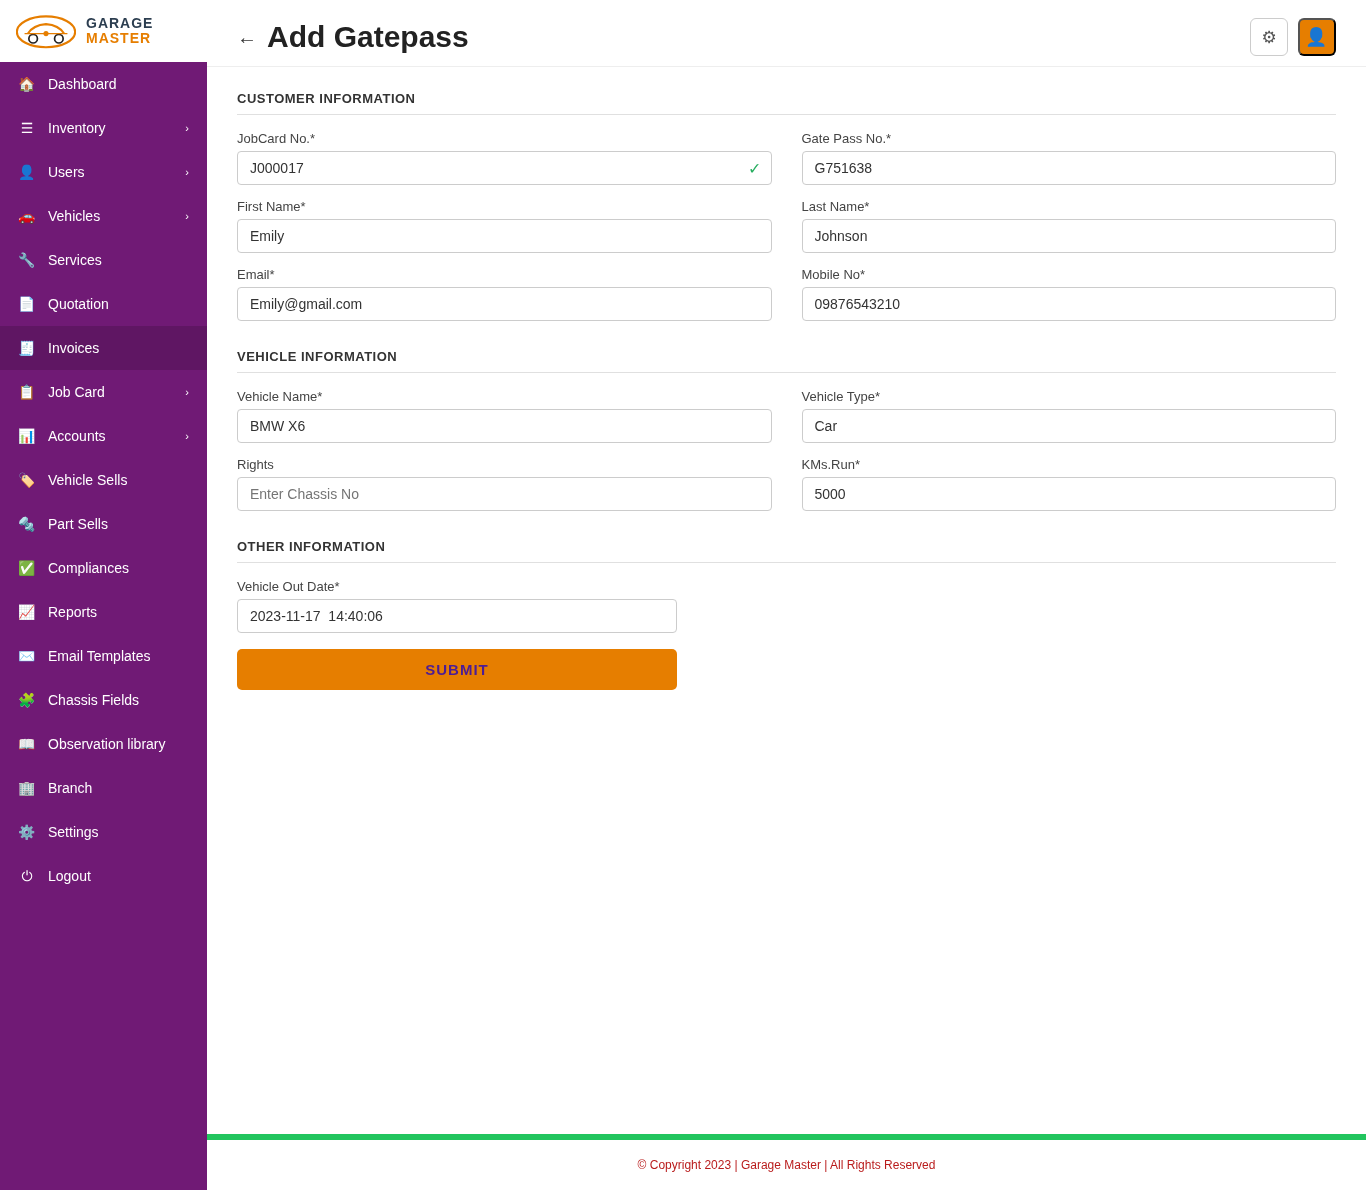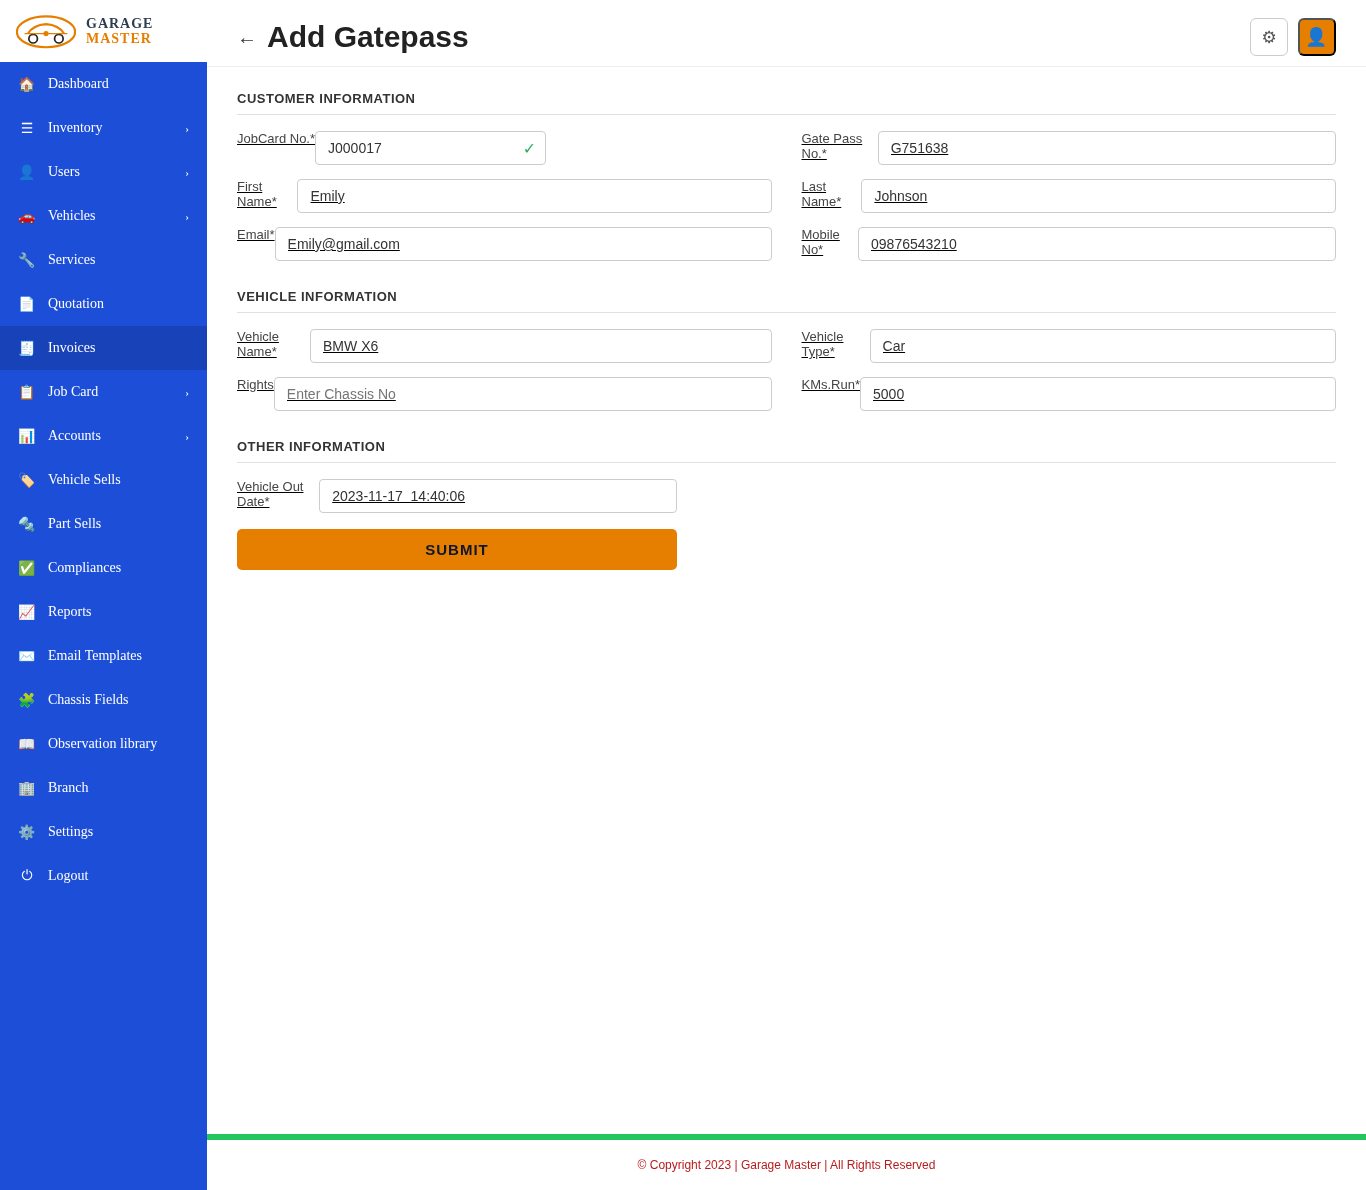--- a/index.html
+++ b/index.html
@@ -1,26 +1,25 @@
 <!DOCTYPE html>
 <html><head>
   <meta charset="utf-8">
   <style>
     * { box-sizing: border-box; margin: 0; padding: 0; }
     body { font-family: Arial, sans-serif; display: flex; min-height: 1190px; background: #f5f5f5; }
 
     
     .sidebar {
       width: 207px;
-      background: #1d4ed8;
+      background: #701a75;
       min-height: 1190px;
       display: flex;
       flex-direction: column;
       flex-shrink: 0;
-      font-family: Liberation Serif, serif;
     }
     .sidebar-logo {
       background: #fff;
       padding: 12px 16px;
       display: flex;
       align-items: center;
       gap: 10px;
     }
     .logo-icon {
       width: 60px;
@@ -148,22 +147,22 @@
     }
     .form-section { margin-bottom: 28px; }
     .form-grid {
       display: grid;
       grid-template-columns: 1fr 1fr;
       gap: 14px 30px;
       margin-bottom: 4px;
     }
     .form-row {
       display: flex;
-      flex-direction: row;
-      text-decoration: underline;
+      flex-direction: column;
+      gap: 5px;
     }
     .form-label {
       font-size: 13px;
       color: #444;
     }
     .form-input {
       border: 1px solid #ccc;
       border-radius: 4px;
       padding: 8px 12px;
       font-size: 14px;
@@ -179,21 +178,21 @@
       position: absolute;
       right: 10px;
       top: 50%;
       transform: translateY(-50%);
       color: #27ae60;
       font-size: 16px;
     }
 
     .submit-btn {
       background: #e67e00;
-      color: #0f172a;
+      color: #4c1d95;
       border: none;
       border-radius: 5px;
       padding: 12px 0;
       width: 440px;
       font-size: 15px;
       font-weight: 700;
       letter-spacing: 1px;
       cursor: pointer;
       margin-top: 16px;
       display: block;

